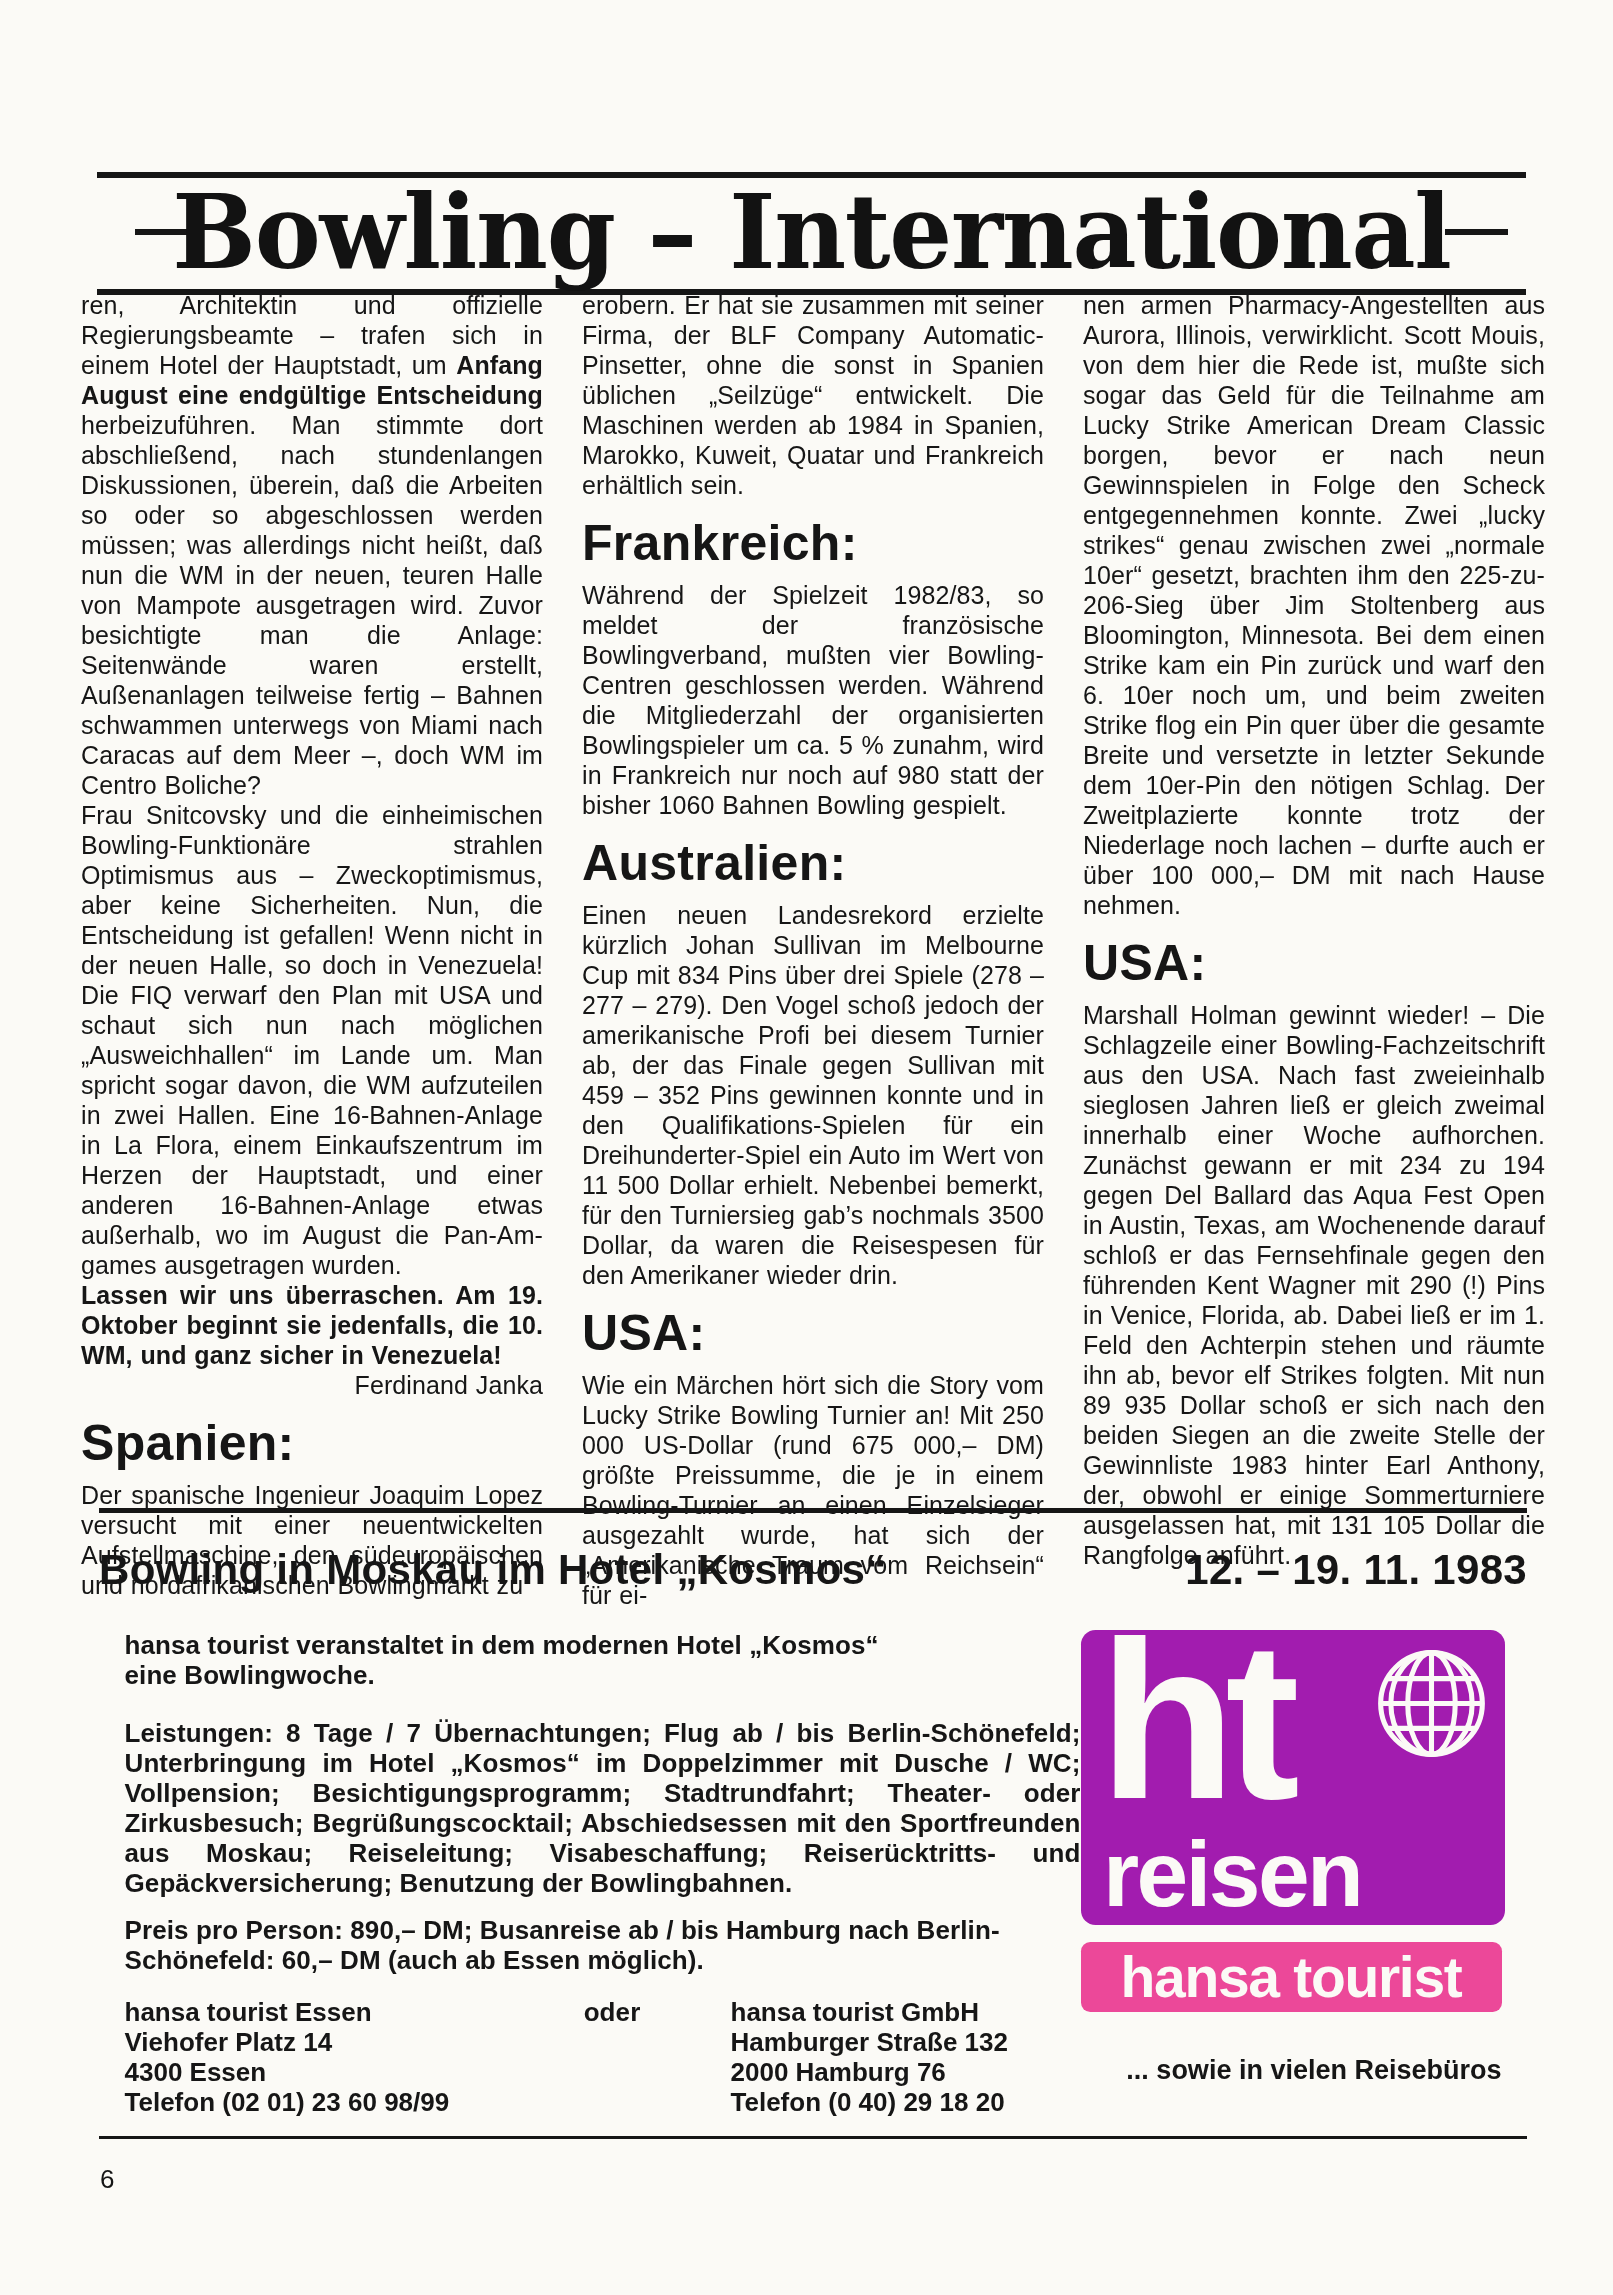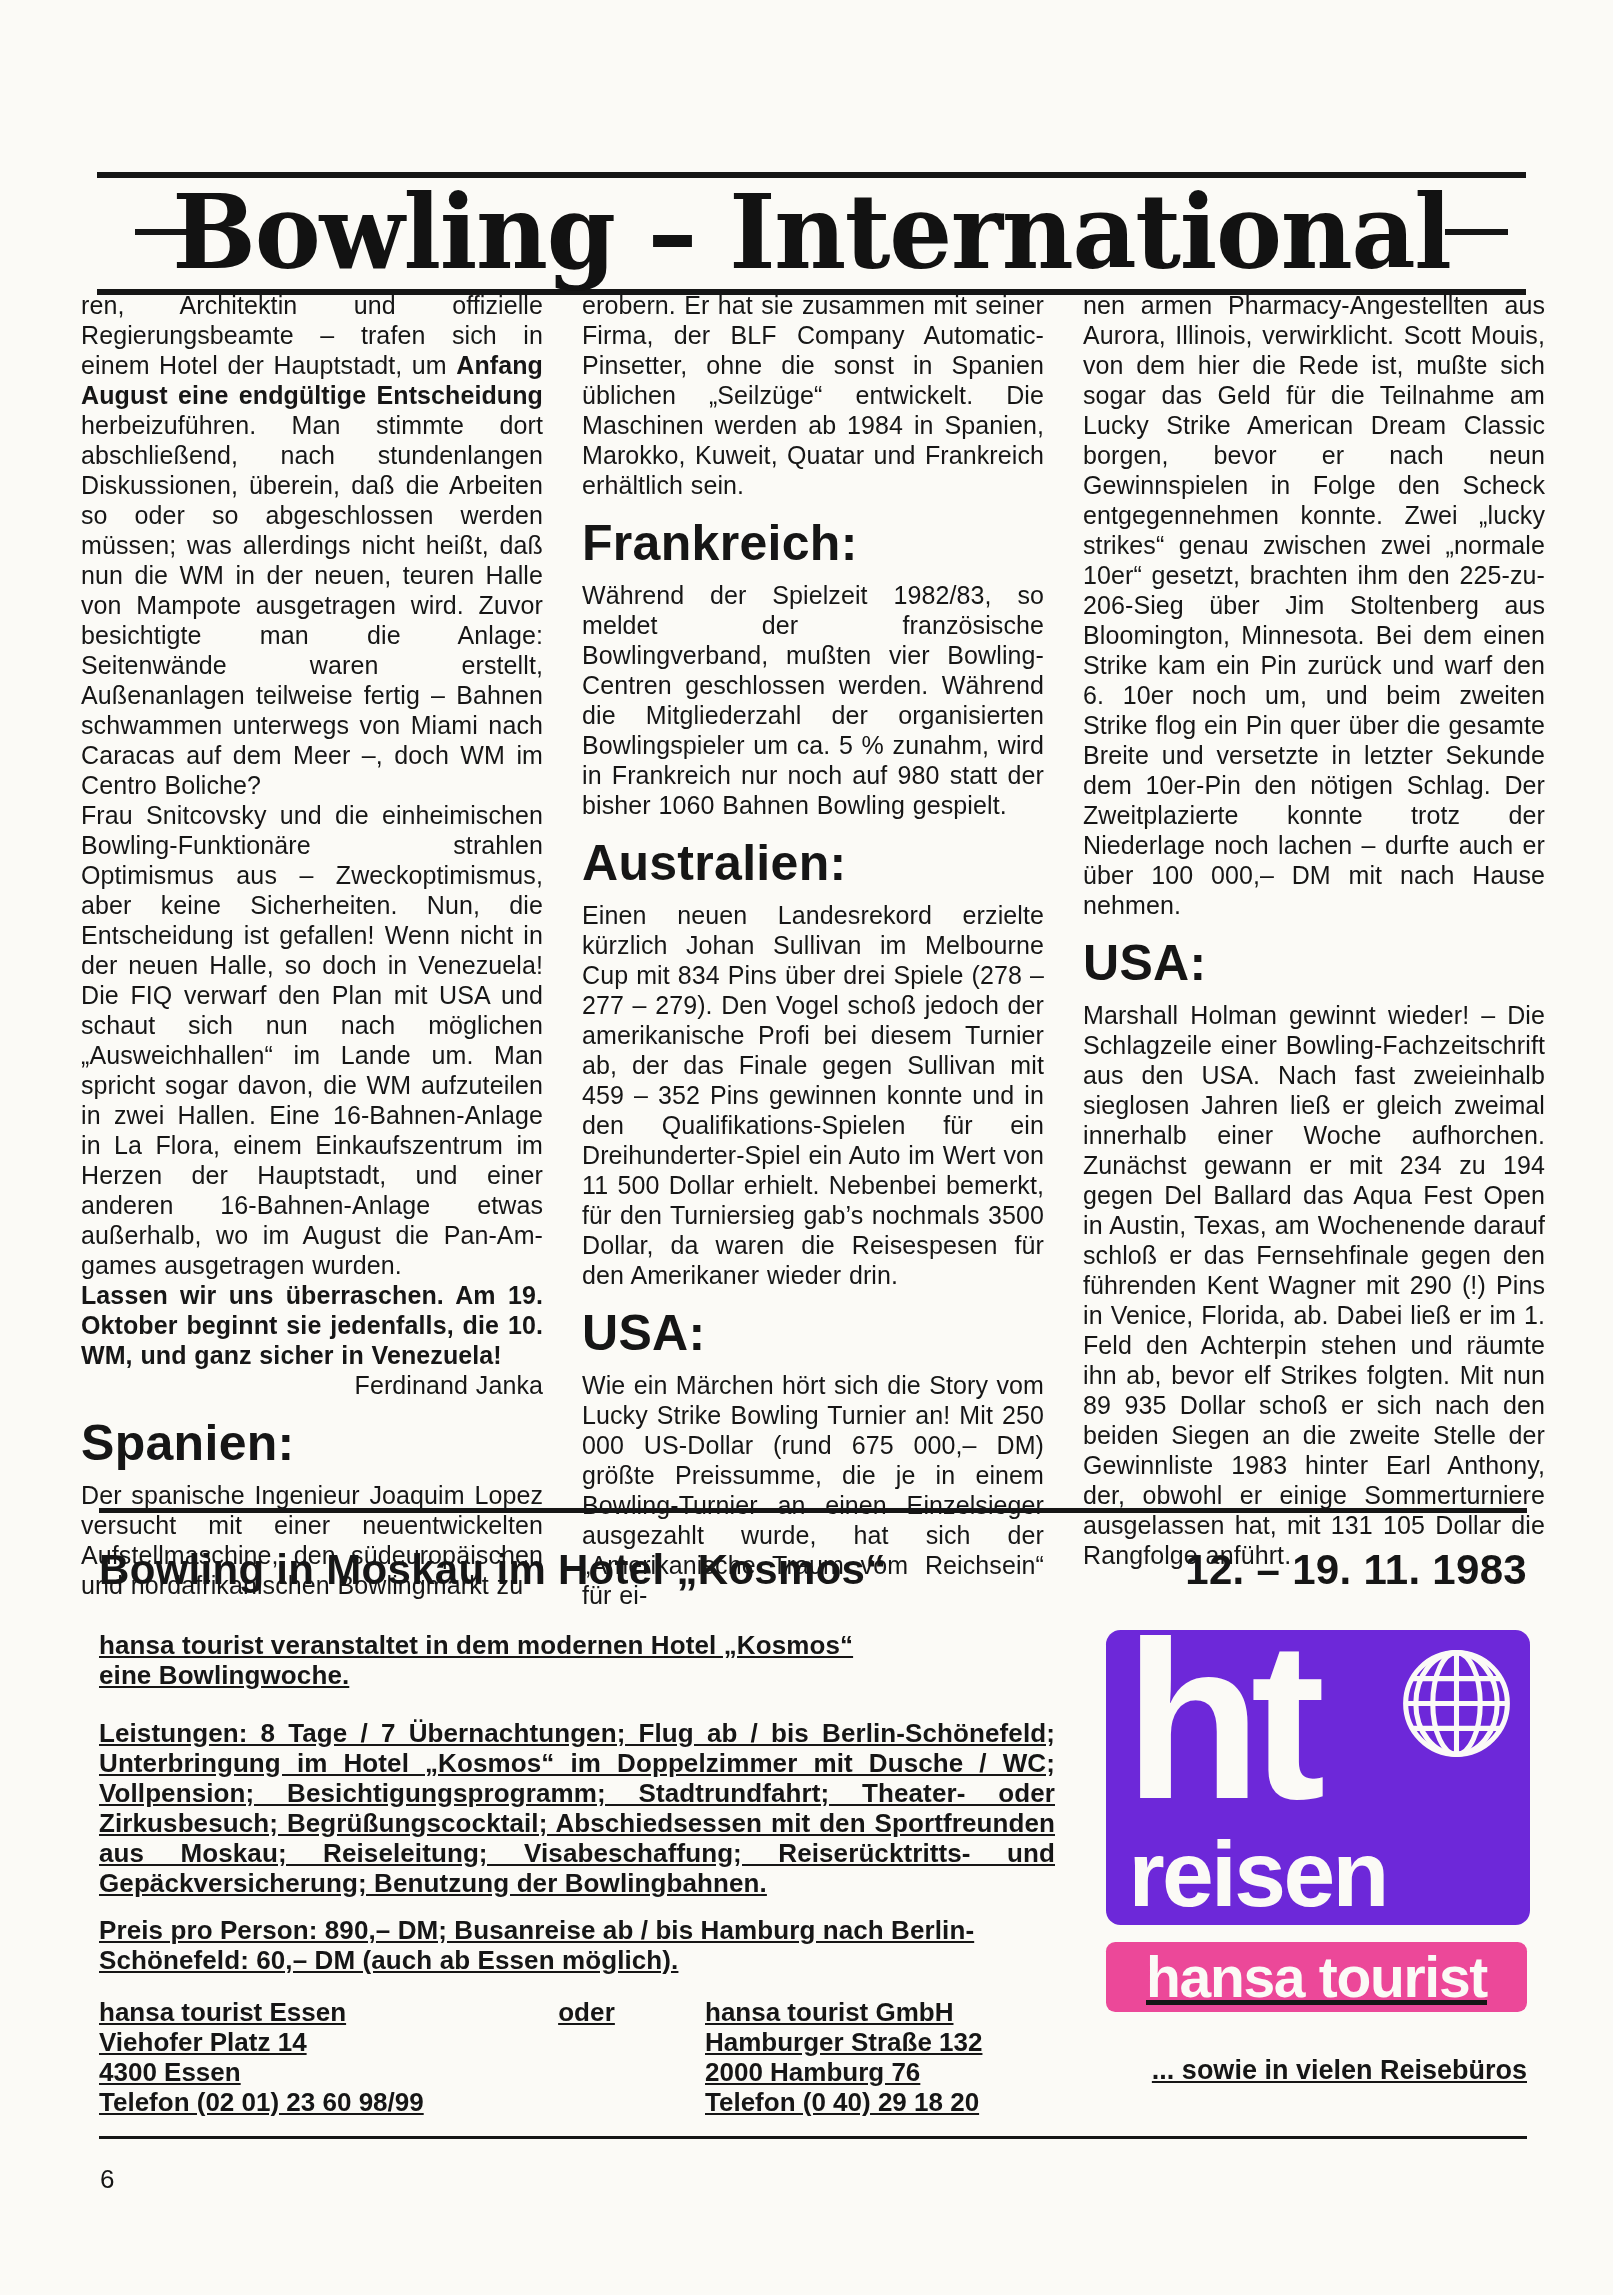--- a/index.html
+++ b/index.html
@@ -52,37 +52,37 @@
     margin:17px 0 10.5px;
     font-size:50px;line-height:1.05;
     font-weight:700;letter-spacing:0.3px;
   }
   .column > .country-heading:first-child, .column > .body-p:first-child{margin-top:0;}
   
   .moskau{position:absolute;left:99px;top:1508px;width:1428px;}
   .moskau .rule-top{height:4.6px;}
   .m-head{display:flex;justify-content:space-between;align-items:baseline;margin-top:33px;}
   .m-title,.m-date{font-size:42px;font-weight:700;letter-spacing:0.3px;margin:0;white-space:nowrap;}
-  .m-grid{display:flex;justify-content:space-between;margin-top:36px;text-decoration:underline;}
+  .m-grid{display:flex;justify-content:center;margin-top:36px;}
   .m-left{width:956px;flex:0 0 956px;}
   .m-bold{font-weight:700;font-size:26px;line-height:30px;margin:0;letter-spacing:0.1px;}
   .m-intro{width:783px;}
   .m-leistungen{margin-top:28px;text-align:justify;}
   .m-preis{margin-top:17px;}
   .m-row{display:flex;margin-top:20px;}
   .m-mindest{width:605px;flex:0 0 605px;}
   .m-addr-row{display:flex;margin-top:22.4px;}
   .m-addr{width:369px;flex:0 0 369px;}
   .m-addr p{margin:0;font-weight:700;font-size:26px;line-height:30px;}
   .m-oder{width:237px;flex:0 0 237px;text-align:center;}
   
   .logo-col{width:421px;flex:0 0 421px;}
   .logo-square{
     position:relative;width:424px;height:295px;
-    background:#6d28d9;border-radius:14.5px;
+    background:#a21caf;border-radius:14.5px;
   }
   .logo-ht{
     position:absolute;left:18.4px;top:-38px;
     font-size:224px;font-weight:700;letter-spacing:-10.5px;
     color:#fbfaf6;
   }
   .logo-globe{position:absolute;right:17px;top:17px;}
   .logo-reisen{
     position:absolute;left:22.4px;bottom:4px;
     font-size:93px;font-weight:700;letter-spacing:-2.6px;

